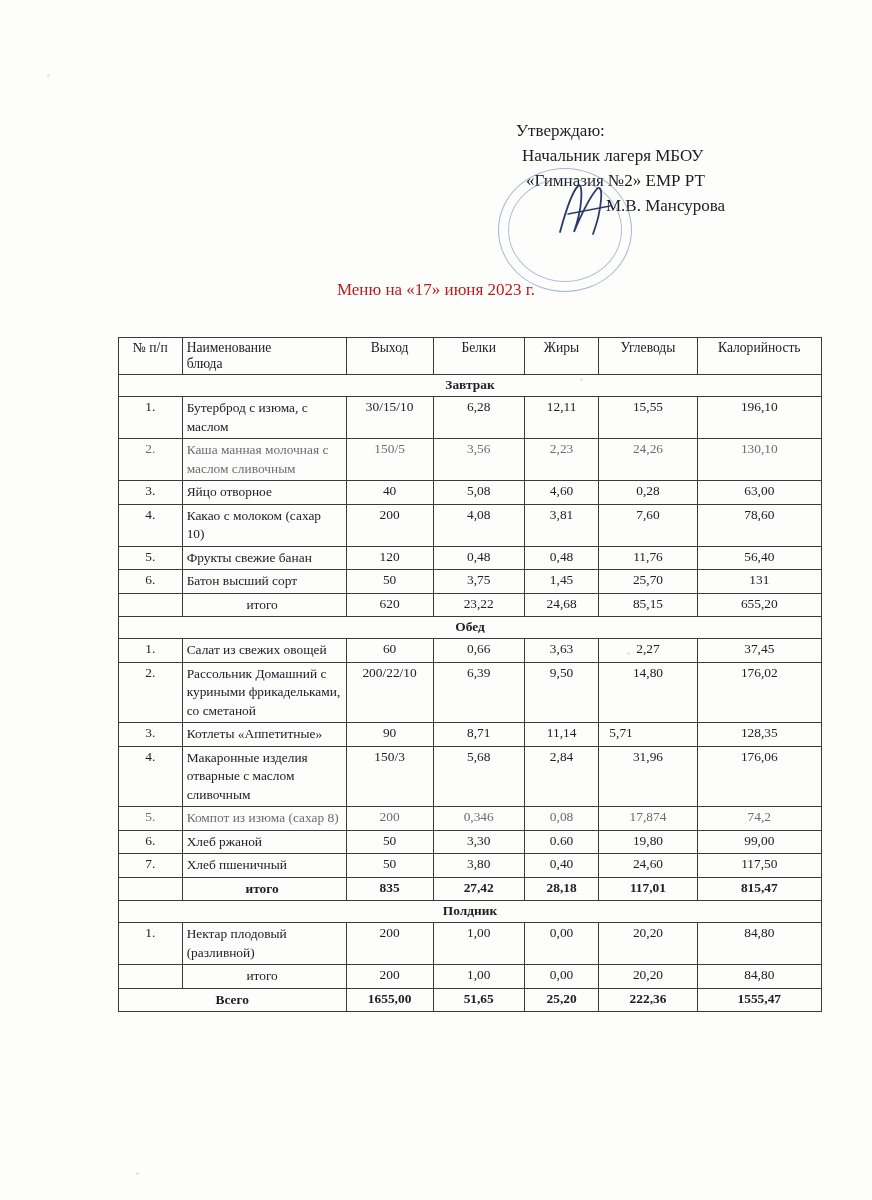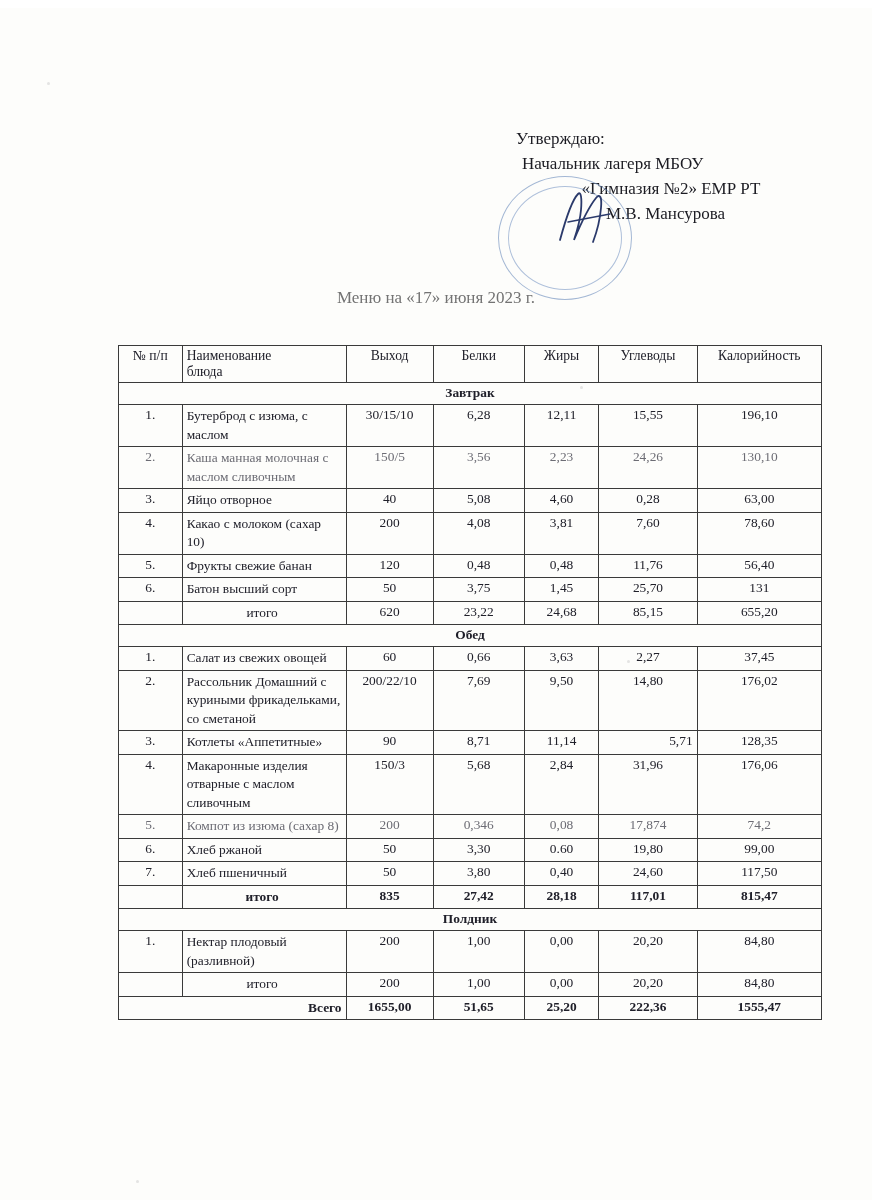--- a/index.html
+++ b/index.html
@@ -12,42 +12,41 @@
     height: 1200px;
     position: relative;
     font-family: "Liberation Serif", serif;
     color: #1a1a1a;
     overflow: hidden;
   }
   .page {
     position: absolute;
     inset: 0;
     background: #fdfdfb;
-    margin-top: 8px;
   }
   
   .speck {
     position: absolute;
     background: #cfcfcf;
     border-radius: 50%;
     opacity: .55;
   }
   .approval {
     position: absolute;
     top: 118px;
     left: 516px;
     width: 300px;
     font-size: 17px;
     line-height: 25px;
     color: #1b1b22;
     text-align: left;
   }
   .approval div { white-space: nowrap; }
   .approval .line-2 { padding-left: 6px; }
-  .approval .line-3 { padding-left: 10px; text-align: center; }
+  .approval .line-3 { padding-left: 10px; }
   .approval .line-4 { padding-left: 90px; }
 
   
   .stamp {
     position: absolute;
     left: 498px;
     top: 168px;
     width: 132px;
     height: 122px;
     border-radius: 50%;
@@ -71,21 +70,21 @@
     pointer-events: none;
   }
 
   .menu-title {
     position: absolute;
     top: 280px;
     left: 0;
     width: 872px;
     text-align: center;
     font-size: 17px;
-    color: #737373;
+    color: #b91c1c;
   }
 
   table.menu {
     position: absolute;
     top: 337px;
     left: 118px;
     width: 704px;
     border-collapse: collapse;
     font-size: 13.4px;
     color: #20202a;
@@ -106,31 +105,31 @@
   .c-name  { width: 160px; text-align: left; padding-left: 8px; }
   .c-out   { width: 80px;  text-align: center; }
   .c-prot  { width: 86px;  text-align: center; }
   .c-fat   { width: 68px;  }
   .c-carb  { width: 92px;  text-align: center; }
   .c-cal   { width: 118px; text-align: center; }
 
   td.num   { text-align: center; }
   td.name  { text-align: left; padding-left: 8px; line-height: 18.5px; }
   td.val   { text-align: center; }
-  td.val.left { text-align: right; padding-left: 10px; }
+  td.val.left { text-align: left; padding-left: 10px; }
 
   tr.section td {
     text-align: center;
     font-weight: bold;
     padding: 2px 12px 3px;
   }
   tr.total td.name { text-align: center; padding-left: 0; }
   tr.total.bold td { font-weight: bold; }
   tr.grand td { font-weight: bold; text-align: center; }
-  tr.grand td.name { text-align: right; }
+  tr.grand td.name { text-align: center; }
   .faded { color: #6c6c74; }
 </style>
 </head>
 <body>
 
 <div class="page">
 
   <div class="speck" style="left:47px;top:74px;width:3px;height:3px;"></div>
   <div class="speck" style="left:580px;top:378px;width:3px;height:3px;"></div>
   <div class="speck" style="left:627px;top:652px;width:3px;height:3px;"></div>
@@ -242,21 +241,21 @@
           <td class="val">60</td>
           <td class="val">0,66</td>
           <td class="val">3,63</td>
           <td class="val">2,27</td>
           <td class="val">37,45</td>
         </tr>
         <tr>
           <td class="num">2.</td>
           <td class="name">Рассольник Домашний с куриными фрикадельками, со сметаной</td>
           <td class="val">200/22/10</td>
-          <td class="val">7,69</td>
+          <td class="val">6,39</td>
           <td class="val">9,50</td>
           <td class="val">14,80</td>
           <td class="val">176,02</td>
         </tr>
         <tr>
           <td class="num">3.</td>
           <td class="name">Котлеты «Аппетитные»</td>
           <td class="val">90</td>
           <td class="val">8,71</td>
           <td class="val">11,14</td>

